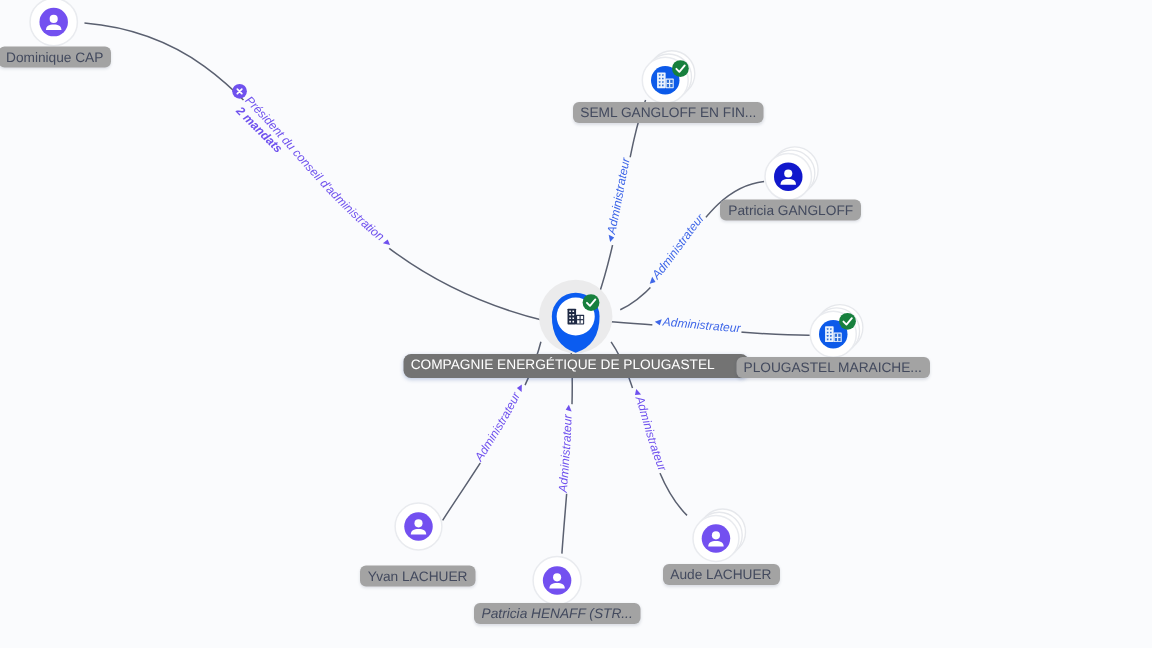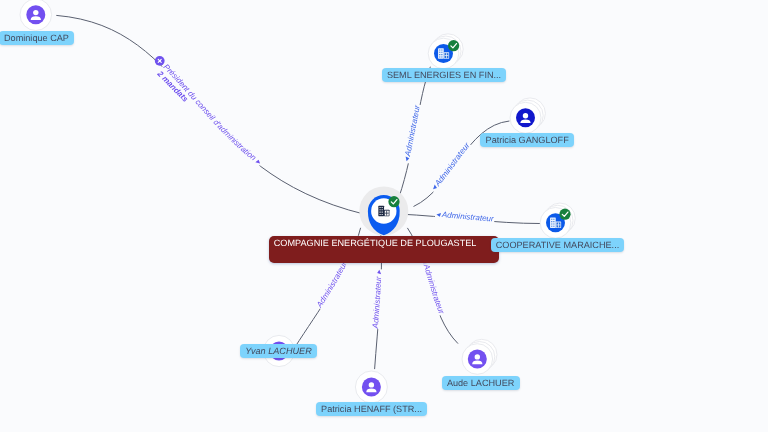--- a/index.html
+++ b/index.html
@@ -2,25 +2,25 @@
 <html><head>
 <meta charset="utf-8">
 <title>Graph</title>
 <style>
   html,body{margin:0;padding:0;}
   body{width:768px;height:432px;overflow:hidden;background:#fafbfd;
        font-family:"Liberation Sans",sans-serif;
        -webkit-font-smoothing:antialiased;text-rendering:geometricPrecision;}
   #stage{position:relative;width:768px;height:432px;}
   svg.layer{position:absolute;left:0;top:0;width:768px;height:432px;overflow:visible;}
-  .nlabel{position:absolute;transform:translateZ(0);background:#7dd3fc;border-radius:4px;
+  .nlabel{position:absolute;transform:translateZ(0);background:#a3a3a3;border-radius:4px;
           height:14.4px;line-height:14.4px;padding:0 5.2px;
           font-size:9.15px;color:#434a5e;white-space:nowrap;
           box-shadow:0 1px 2px rgba(50,60,90,.15);}
-  .nlabel.sel{background:#7f1d1d;color:#fff;border-radius:5px;height:27px;line-height:15.4px;
+  .nlabel.sel{background:#737373;color:#fff;border-radius:5px;height:16px;line-height:15.4px;
           padding:0 4.6px;box-shadow:0 1px 3px rgba(20,60,140,.28);}
 </style>
 </head>
 <body>
 
 <div id="stage">
   <svg class="layer" id="gfx" viewBox="0 0 768 432">
       <g>
         <path d="M 56.3,15.4 C 194.2,27.0 186.9,170.9 364.4,214.2" fill="none" stroke="#5a6070" stroke-width="1" id="pe-cap"></path>
         <rect x="139.63" y="111.56" width="138.48" height="8.2" fill="#fafbfd" transform="rotate(47.81,208.88,117.96)"></rect>
@@ -169,21 +169,21 @@
         <circle cx="477.3" cy="359" r="15.3" fill="#fff" stroke="#e9ebef" stroke-width="1"></circle>
         <circle cx="477.3" cy="359" r="9.5" fill="#7350f0"></circle>
         <g transform="translate(477.3,359)">
           <circle cx="0" cy="-2.1" r="2.7" fill="#fff"></circle>
           <path d="M -5.15,5.3 C -5.15,2.55 -3.1,1.6 0,1.6 C 3.1,1.6 5.15,2.55 5.15,5.3 Z" fill="#fff"></path>
         </g>
       </g>
     </svg>
   <div id="labels">
       <div class="nlabel" style="left: -1.2px; top: 30.9px; position: absolute;">Dominique CAP</div>
-      <div class="nlabel" style="left: 381.7px; top: 67.7px; position: absolute;">SEML ENERGIES EN FIN...</div>
+      <div class="nlabel" style="left: 381.7px; top: 67.7px; position: absolute;">SEML GANGLOFF EN FIN...</div>
       <div class="nlabel" style="left: 480.4px; top: 133px; position: absolute;">Patricia GANGLOFF</div>
       <div class="nlabel sel" style="padding-right: 22.3px; left: 269.2px; top: 236px; position: absolute;">COMPAGNIE ENERGÉTIQUE DE PLOUGASTEL</div>
-      <div class="nlabel" style="left: 490.5px; top: 237.5px; position: absolute;">COOPERATIVE MARAICHE...</div>
-      <div class="nlabel" style="left: 240px; top: 344px; position: absolute; font-style: italic;">Yvan LACHUER</div>
-      <div class="nlabel" style="left: 315.9px; top: 401.9px; position: absolute;">Patricia HENAFF (STR...</div>
+      <div class="nlabel" style="left: 490.5px; top: 237.5px; position: absolute;">PLOUGASTEL MARAICHE...</div>
+      <div class="nlabel" style="left: 240px; top: 377px; position: absolute;">Yvan LACHUER</div>
+      <div class="nlabel" style="left: 315.9px; top: 401.9px; position: absolute; font-style: italic;">Patricia HENAFF (STR...</div>
       <div class="nlabel" style="left: 441.7px; top: 375.7px; position: absolute;">Aude LACHUER</div>
     </div>
 </div>
 
 </body></html>

